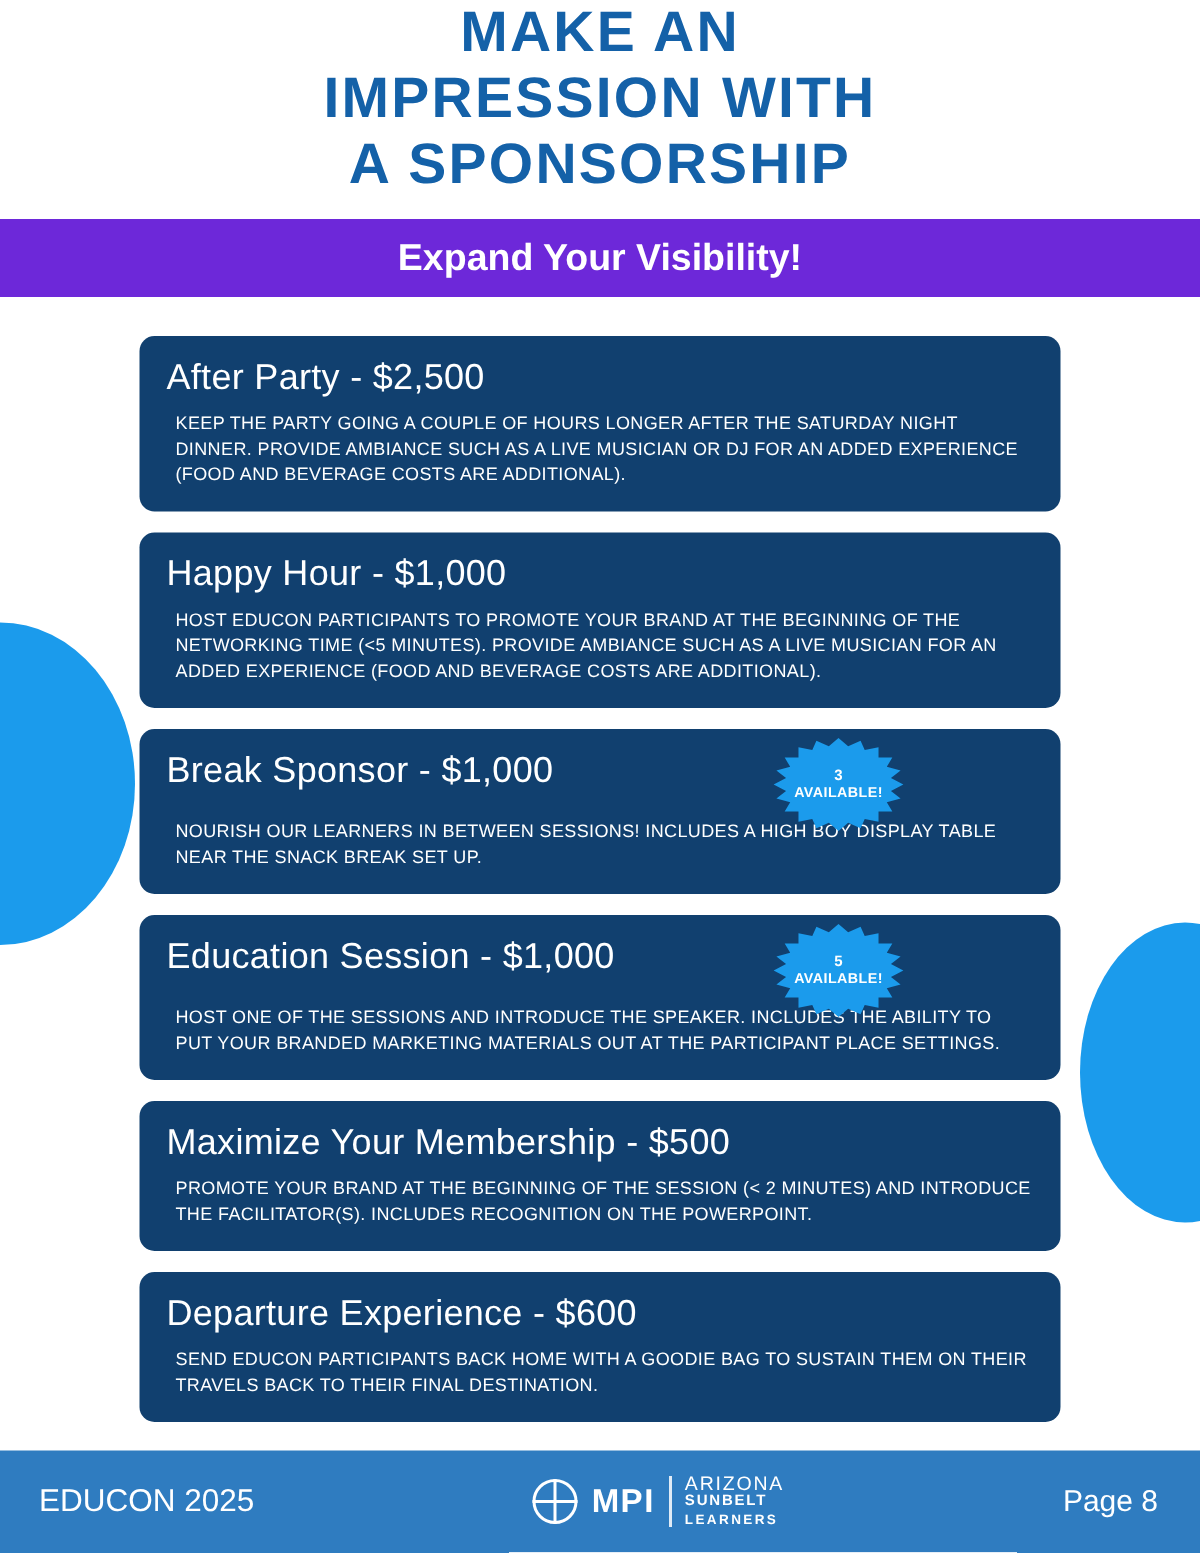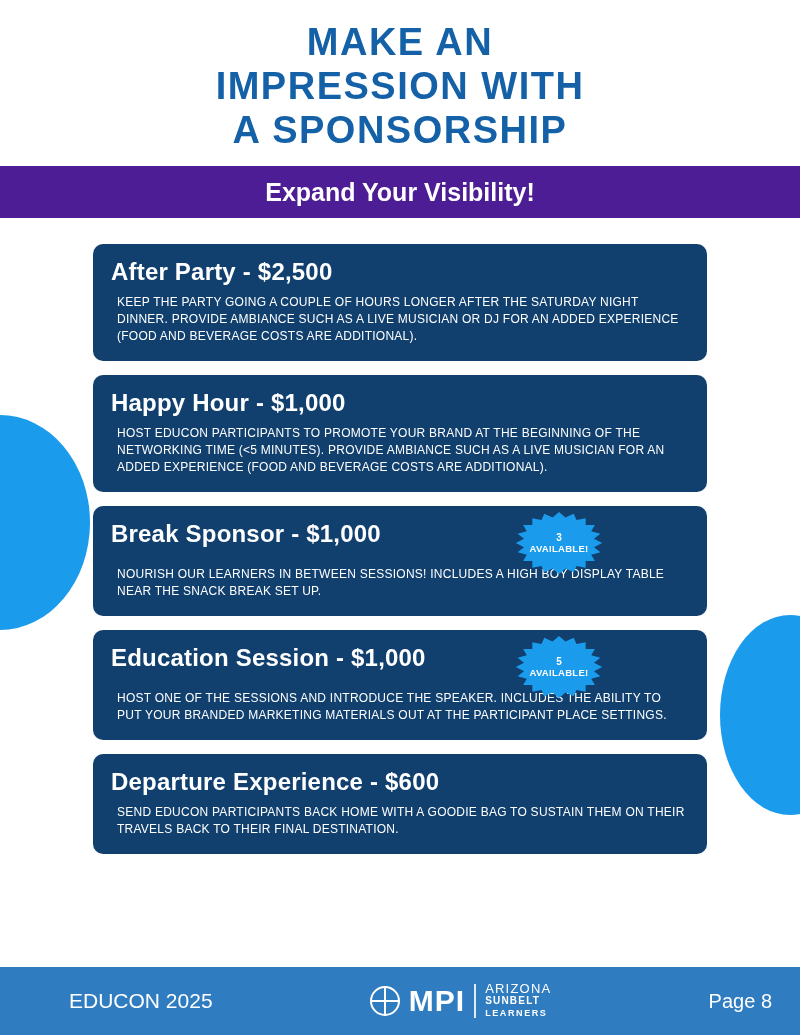--- a/index.html
+++ b/index.html
@@ -31,39 +31,38 @@
     width: 140px; height: 200px;
     background: #1b9bec;
     border-radius: 50%;
     z-index: 0;
   }
 
   
   .title-block {
     position: relative;
     z-index: 2;
-    padding-top: 20px;
     text-align: center;
   }
   .title-line {
     color: #1461a8;
     font-weight: bold;
     font-size: 38px;
     letter-spacing: 1.5px;
     line-height: 44px;
     text-transform: uppercase;
   }
 
   
   .subtitle-band {
     position: relative;
     z-index: 2;
     margin-top: 14px;
     height: 52px;
-    background: #4c1d95;
+    background: #6d28d9;
     display: flex;
     align-items: center;
     justify-content: center;
   }
   .subtitle-text {
     color: #ffffff;
     font-size: 25px;
     font-weight: bold;
   }
 
@@ -80,21 +79,21 @@
   .card {
     position: relative;
     background: #11406f;
     border-radius: 10px;
     padding: 14px 18px 16px 18px;
     color: #ffffff;
     min-height: 100px;
   }
   .card-title {
     font-size: 24px;
-    font-weight: bold;
+    font-weight: normal;
     color: #ffffff;
     margin-bottom: 8px;
     letter-spacing: 0.2px;
   }
   .card-desc {
     font-size: 12px;
     font-weight: normal;
     line-height: 17px;
     letter-spacing: 0.25px;
     text-transform: uppercase;
@@ -144,21 +143,20 @@
 
   
   .footer {
     position: absolute;
     left: 0; bottom: 0;
     width: 800px; height: 68px;
     background: #2f7cc0;
     display: flex;
     align-items: center;
     z-index: 3;
-    padding-left: 43px;
   }
   .footer-left {
     color: #ffffff;
     font-size: 21px;
     padding-left: 26px;
     flex: 0 0 auto;
   }
   .footer-center {
     flex: 1 1 auto;
     display: flex;
@@ -181,21 +179,21 @@
   }
   .globe::after {
     content: "";
     position: absolute;
     left: -2px; right: -2px; top: 50%;
     height: 0; border-top: 2px solid #ffffff;
     transform: translateY(-1px);
   }
   .mpi {
     color: #ffffff;
-    font-size: 30px;
+    font-size: 22px;
     font-weight: bold;
     letter-spacing: 1px;
   }
   .divider-bar {
     width: 2px; height: 34px;
     background: #ffffff;
     opacity: .85;
   }
   .chapter-block {
     line-height: 12px;
@@ -255,20 +253,24 @@
     <div class="card tall">
       <div class="card-title">Education Session - $1,000</div>
       <div class="badge">
         <div class="star"></div>
         <div class="badge-num">5</div>
         <div class="badge-label">AVAILABLE!</div>
       </div>
       <div class="card-desc">HOST ONE OF THE SESSIONS AND INTRODUCE THE SPEAKER.  INCLUDES  THE ABILITY TO PUT YOUR BRANDED MARKETING MATERIALS OUT AT THE PARTICIPANT PLACE SETTINGS.</div>
     </div>
 
+    <div class="card">
+      <div class="card-title">Maximize Your Membership - $500</div>
+      <div class="card-desc">PROMOTE YOUR BRAND AT THE BEGINNING OF THE SESSION (&lt; 2 MINUTES) AND INTRODUCE THE FACILITATOR(S). INCLUDES RECOGNITION ON THE POWERPOINT.</div>
+    </div>
 
     <div class="card">
       <div class="card-title">Departure Experience - $600</div>
       <div class="card-desc">SEND EDUCON PARTICIPANTS BACK HOME WITH A GOODIE BAG TO SUSTAIN THEM ON THEIR TRAVELS BACK TO THEIR FINAL DESTINATION.</div>
     </div>
 
   </div>
 
   <div class="footer">
     <div class="footer-left">EDUCON 2025</div>

